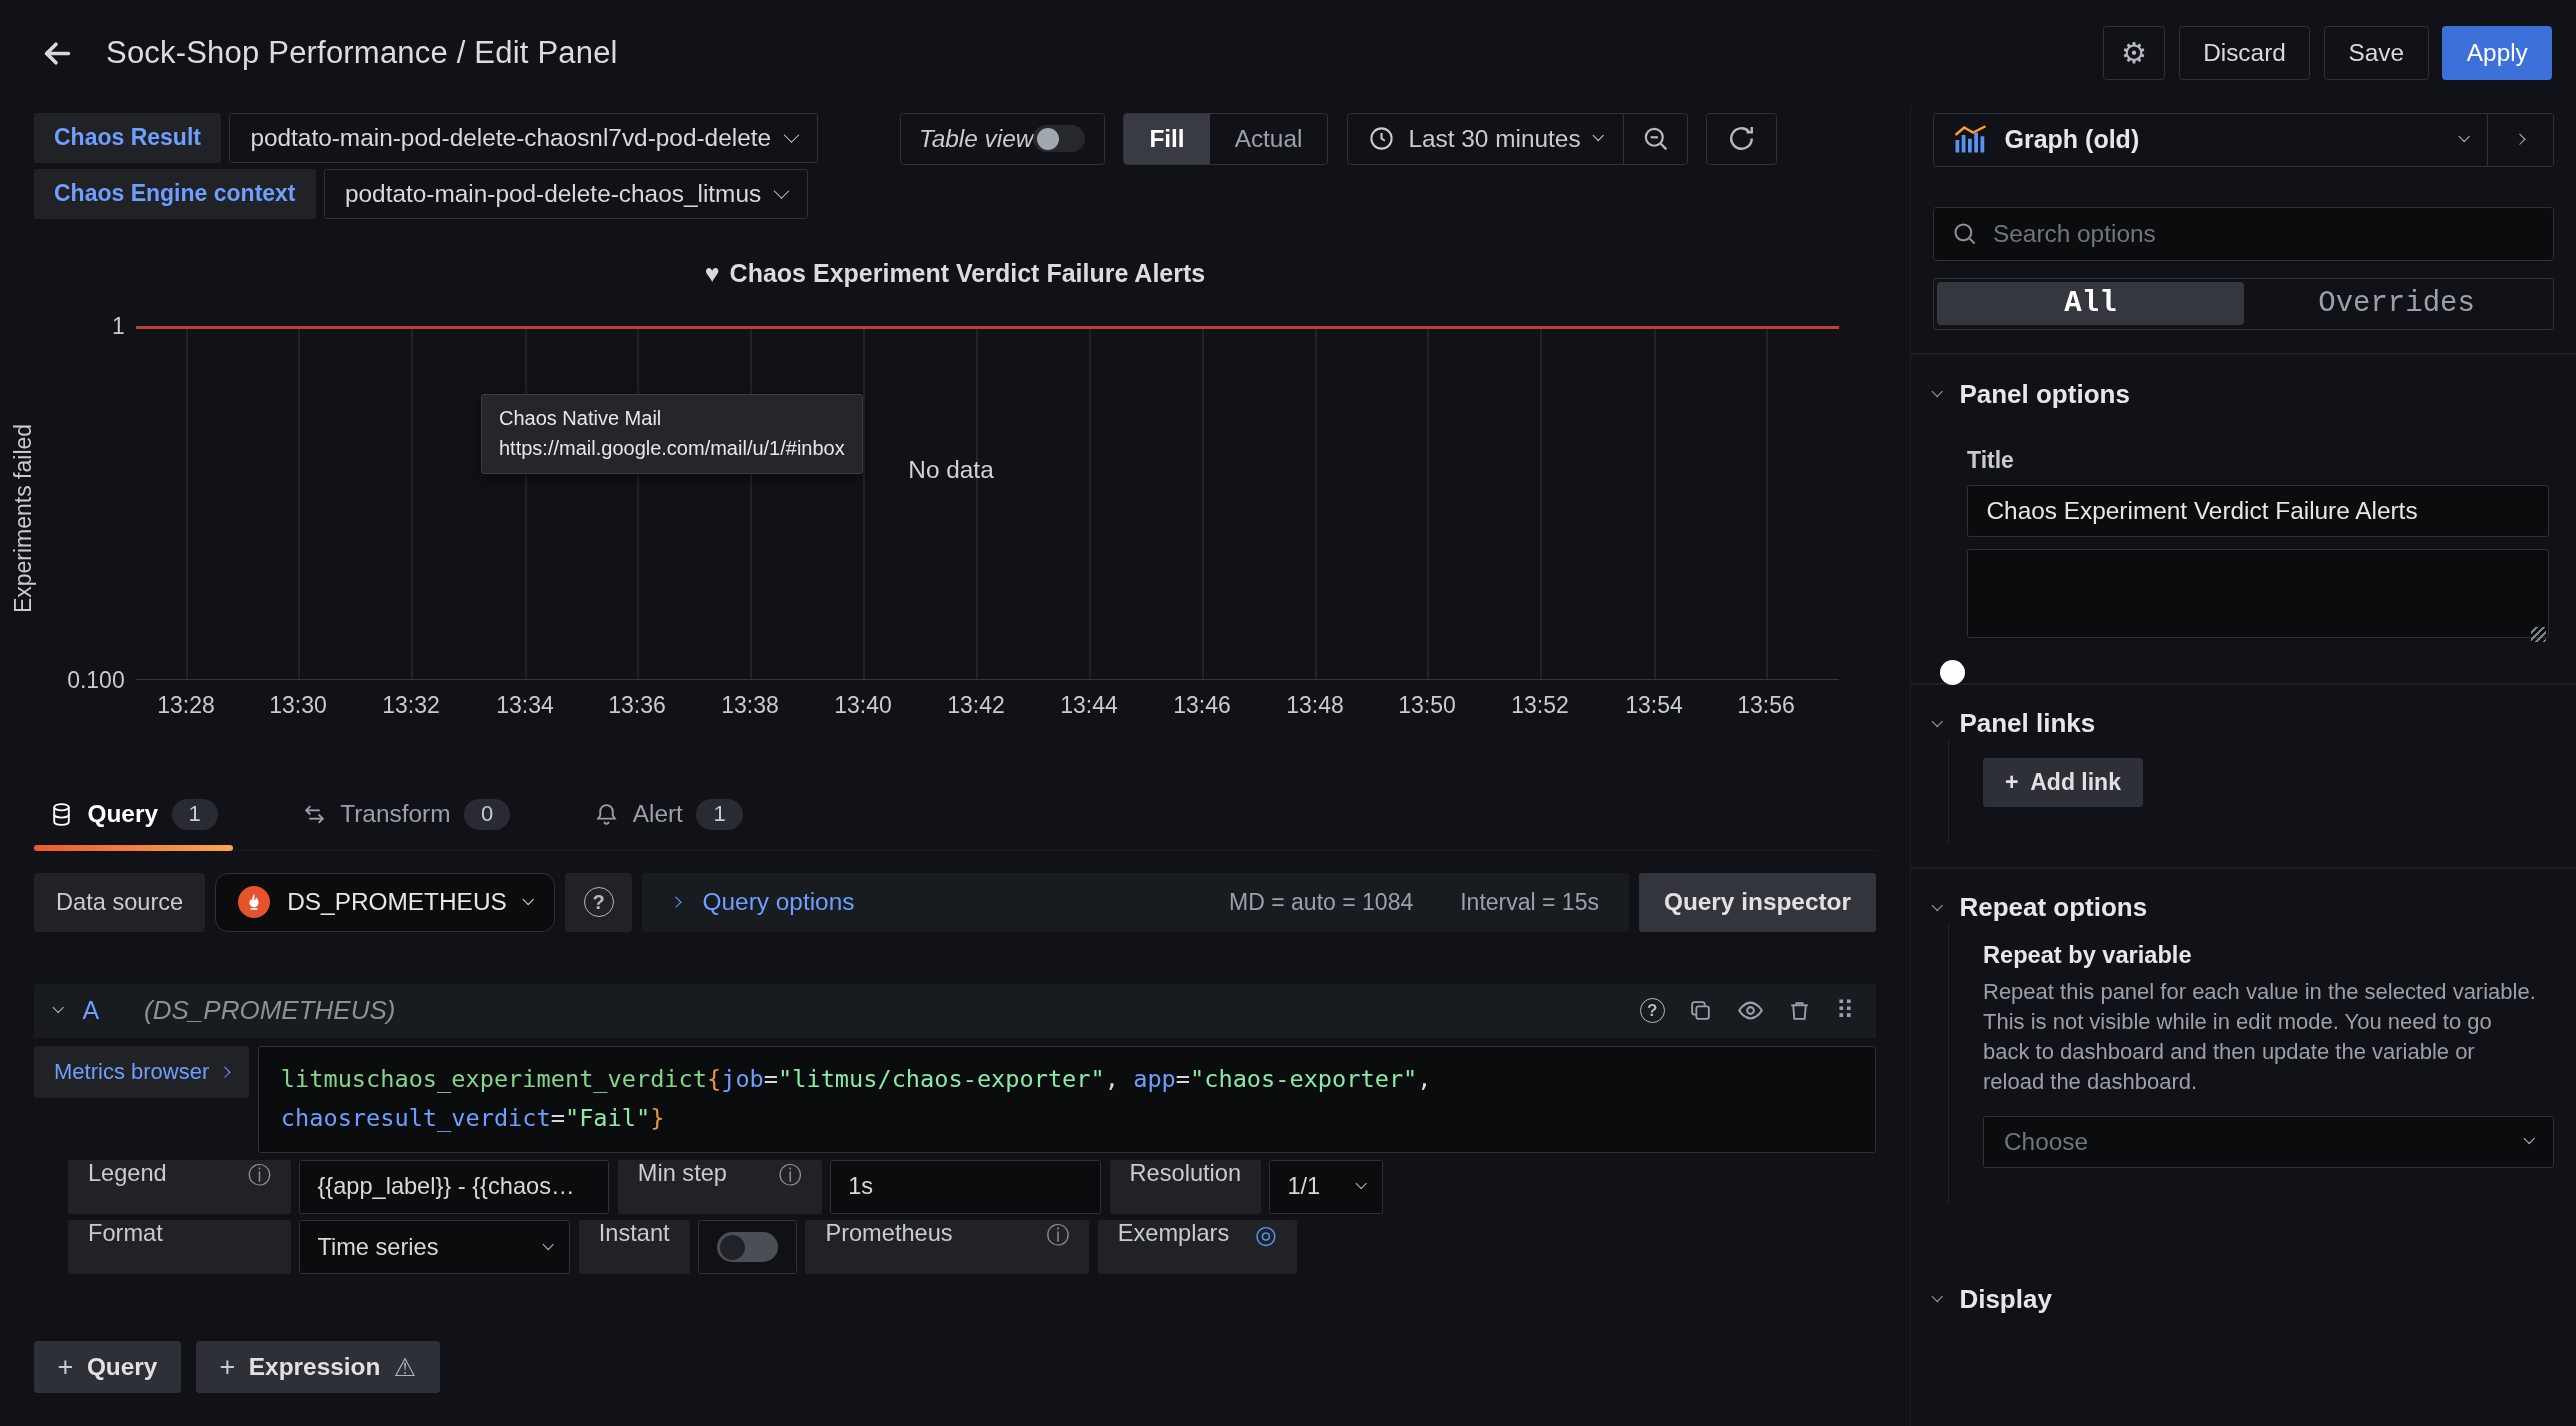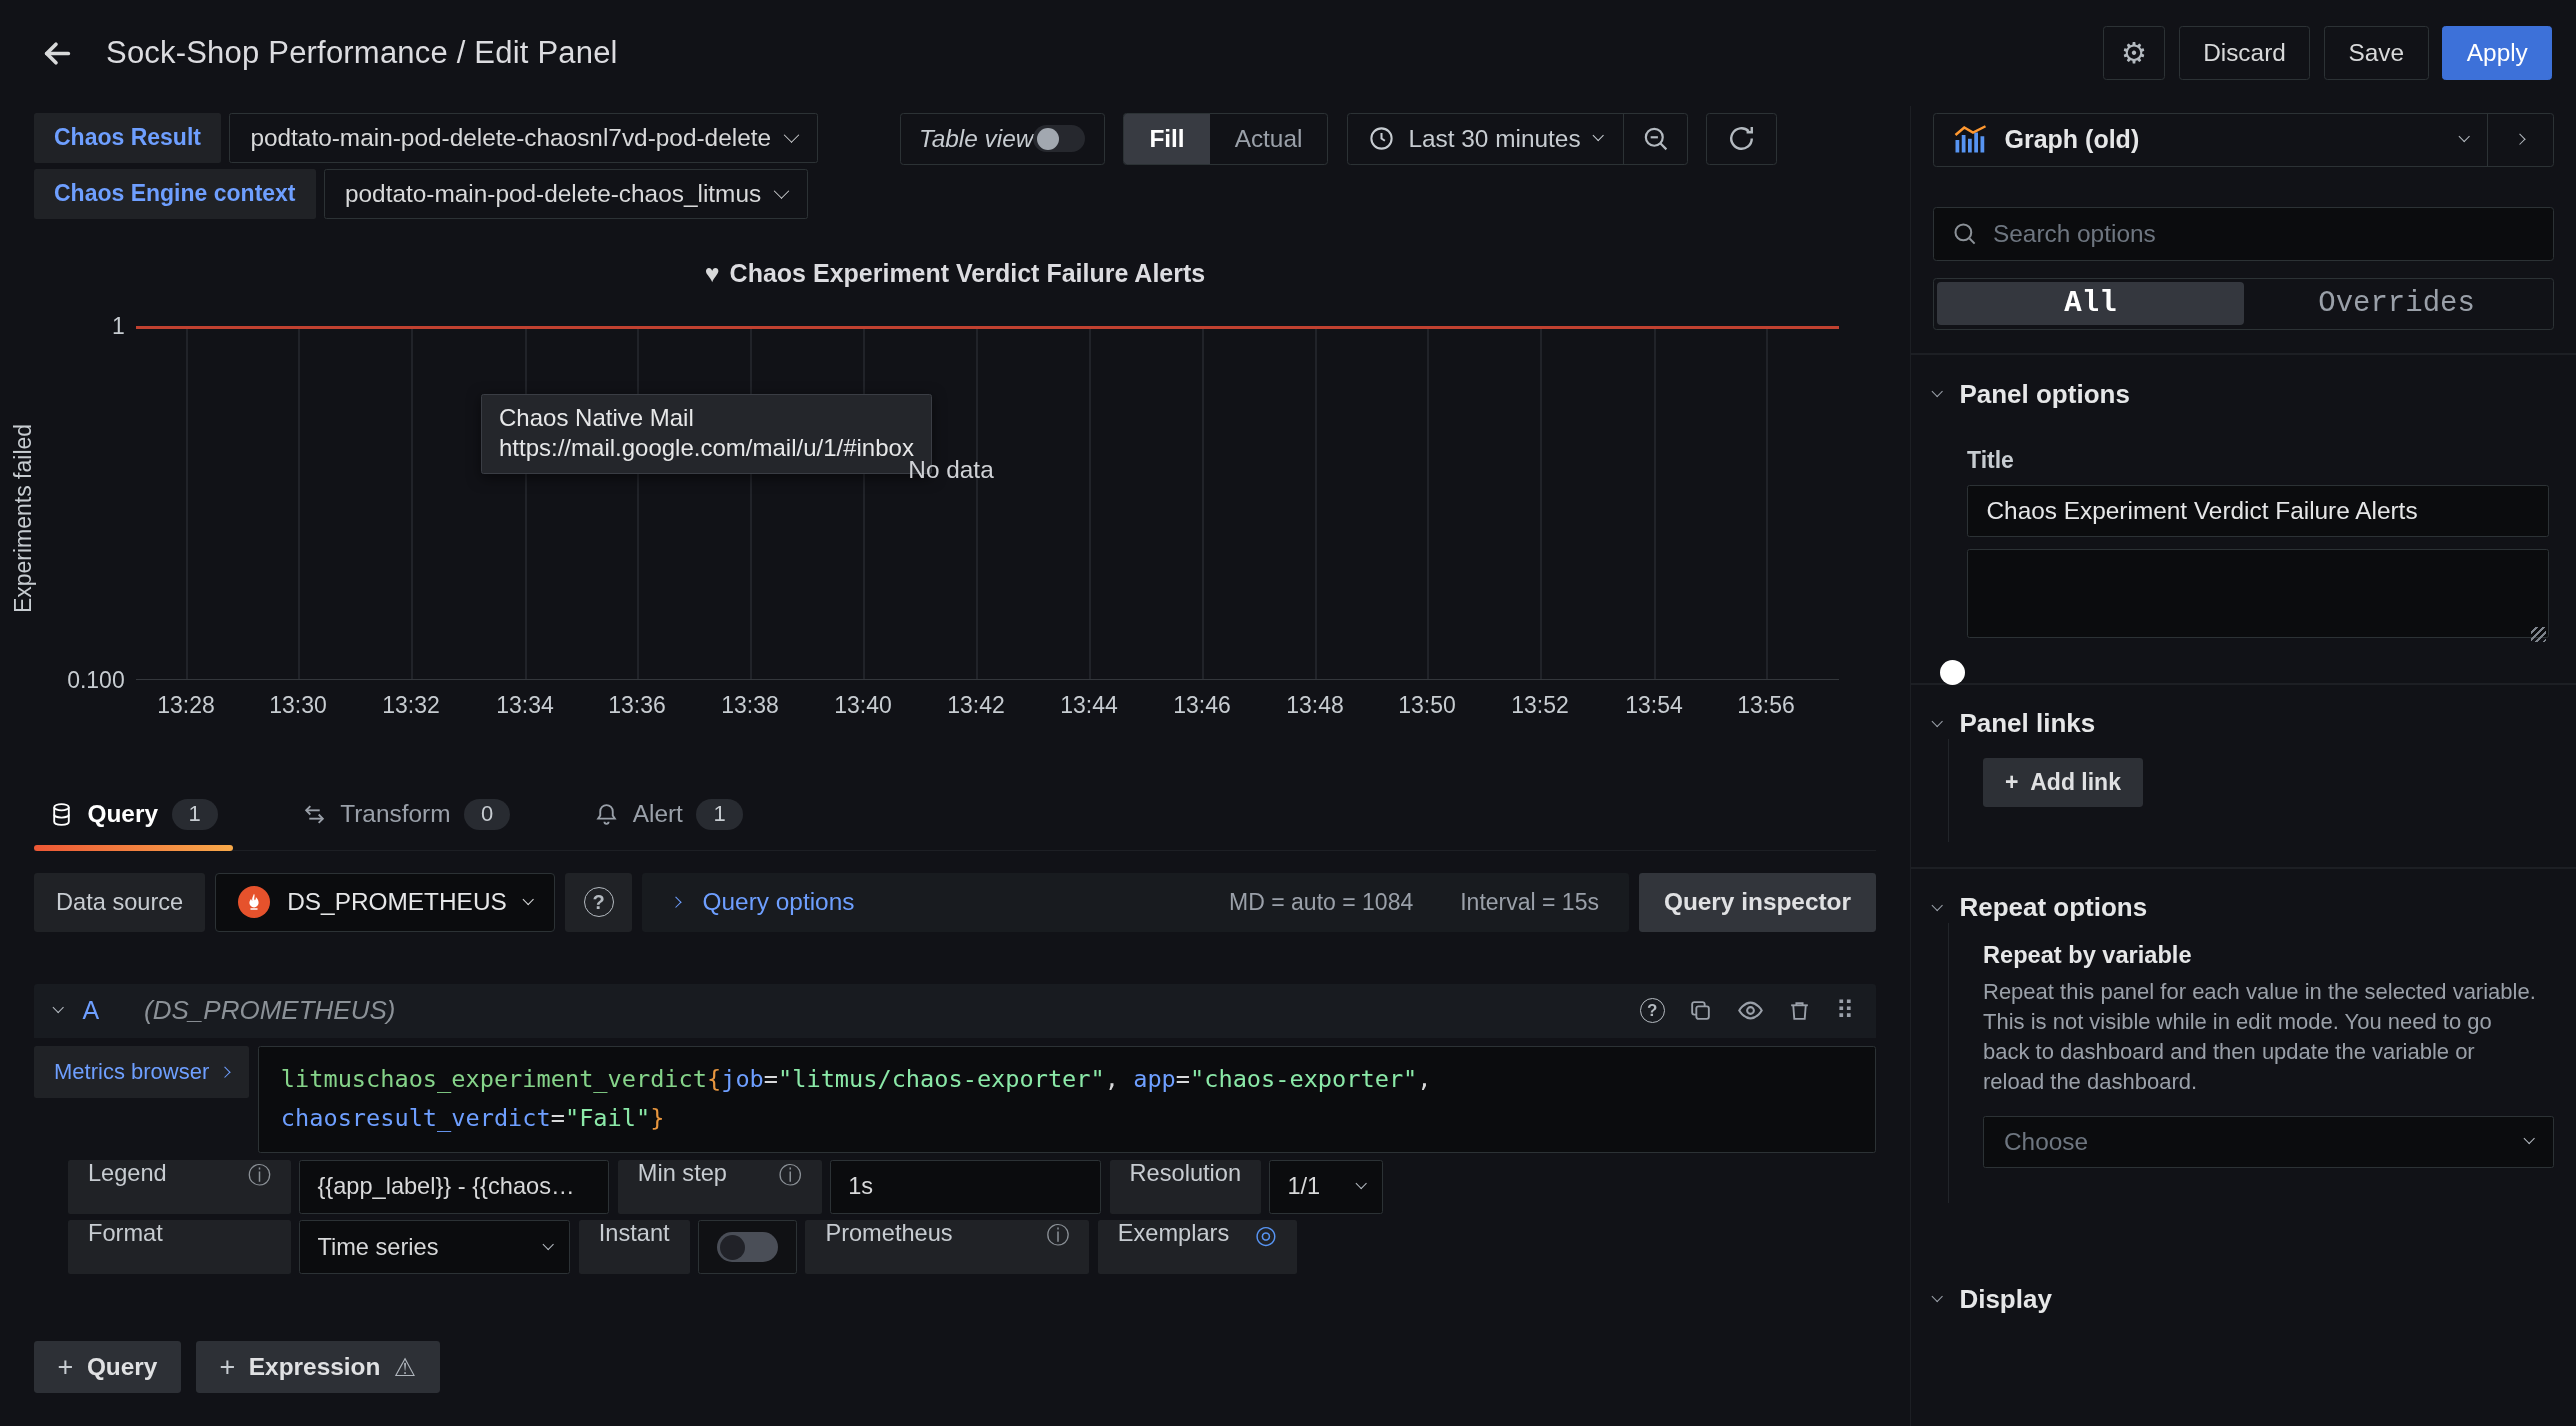--- a/index.html
+++ b/index.html
@@ -65,37 +65,37 @@
   .chart-title { position:absolute; top:40px; left:0; right:0; text-align:center; font-size:25px; font-weight:700; color:#dcdce0; }
   .chart-title .heart { color:#d8d9da; font-size:25px; margin-right:10px; }
   .y-axis-label { position:absolute; left:-195px; top:286px; width:437px; text-align:center;
                   transform:rotate(-90deg); font-size:23px; color:#c7ccd1; }
   .ytick { position:absolute; width:118px; text-align:right; font-size:23px; color:#c7ccd1; }
   .plot { position:absolute; left:136px; top:109px; width:1703px; height:352px; border-bottom:1.7px solid #34373c; }
   .gridline { position:absolute; top:0; bottom:0; width:1.7px; background:#212329; }
   .threshold-line { position:absolute; left:0; right:0; top:-1.7px; height:3.4px; background:#c14130; }
   .xtick { position:absolute; top:calc(100% + 13.5px); transform:translateX(-50%); font-size:23px; color:#c7ccd1; white-space:nowrap; }
   .tooltip { position:absolute; left:481px; top:175px; background:#24262b; border:0.8px solid #3a3d44; border-radius:2.5px;
-             padding:8.4px 17px 10px; font-size:24px; line-height:30px; color:#e6e7e8; box-shadow:0 3.4px 13.5px rgba(0,0,0,.5); }
+             padding:8.4px 17px 10px; font-size:20px; line-height:30px; color:#e6e7e8; box-shadow:0 3.4px 13.5px rgba(0,0,0,.5); }
   .tooltip .t-title { font-weight:400; }
   .no-data { position:absolute; left:951px; top:237px; transform:translateX(-50%); font-size:24.4px; color:#d0d2d6; }
 
   
   .tabs-row { display:flex; gap:54px; margin:10px 34px 0; border-bottom:1.7px solid #1d1f24; }
   .qtab { display:flex; align-items:center; gap:13.5px; padding:15px 15px 20px; position:relative;
           color:#9aa0a9; font-size:24.4px; cursor:pointer; }
   .qtab .tab-icon { color:inherit; }
   .qtab.active { color:#fff; font-weight:600; }
   .qtab.active::after { content:""; position:absolute; left:0; right:0; bottom:-1.7px; height:6.7px; border-radius:3.4px;
                         background:linear-gradient(90deg,#ed5735,#f8a94a); }
   .badge { background:#282b31; border-radius:18.5px; padding:2.5px 17px; font-size:22px; color:#c7ccd1; font-weight:400; }
 
   .ds-row { display:flex; gap:10px; margin:22px 34px 0; height:59px; align-items:stretch; }
   .ds-label { background:#202226; border-radius:3.4px; display:flex; align-items:center; padding:0 22px; font-size:23.6px; color:#c7ccd1; }
-  .ds-select { background:#0b0c0e; border:0.8px solid #2c3235; border-radius:4px; display:flex; align-items:center; gap:17px;
+  .ds-select { background:#0b0c0e; border:0.8px solid #2c3235; border-radius:13px; display:flex; align-items:center; gap:17px;
                padding:0 22px; cursor:pointer; }
   .ds-select .ds-name { font-size:24.4px; color:#e6e7e8; }
   .prom-icon { width:32px; height:32px; border-radius:50%; background:#e6522c; display:flex; align-items:center; justify-content:center; }
   .help-btn { background:#202226; border-radius:3.4px; width:67px; display:flex; align-items:center; justify-content:center; cursor:pointer; }
   .qmark { width:30px; height:30px; border:1.7px solid #b4bac0; border-radius:50%; color:#b4bac0; font-size:20px;
            display:flex; align-items:center; justify-content:center; font-weight:600; }
   .qopts-strip { flex:1; background:#181b1f; border-radius:3.4px; display:flex; align-items:center; padding:0 30px; gap:22px; }
   .qopts-strip .label { color:#6e9fff; font-size:24.4px; font-weight:500; cursor:pointer; }
   .qopts-meta { margin-left:auto; display:flex; gap:47px; color:#9aa0a9; font-size:23px; }
   .inspector-btn { background:#32353b; border-radius:3.4px; display:flex; align-items:center; padding:0 25px;

